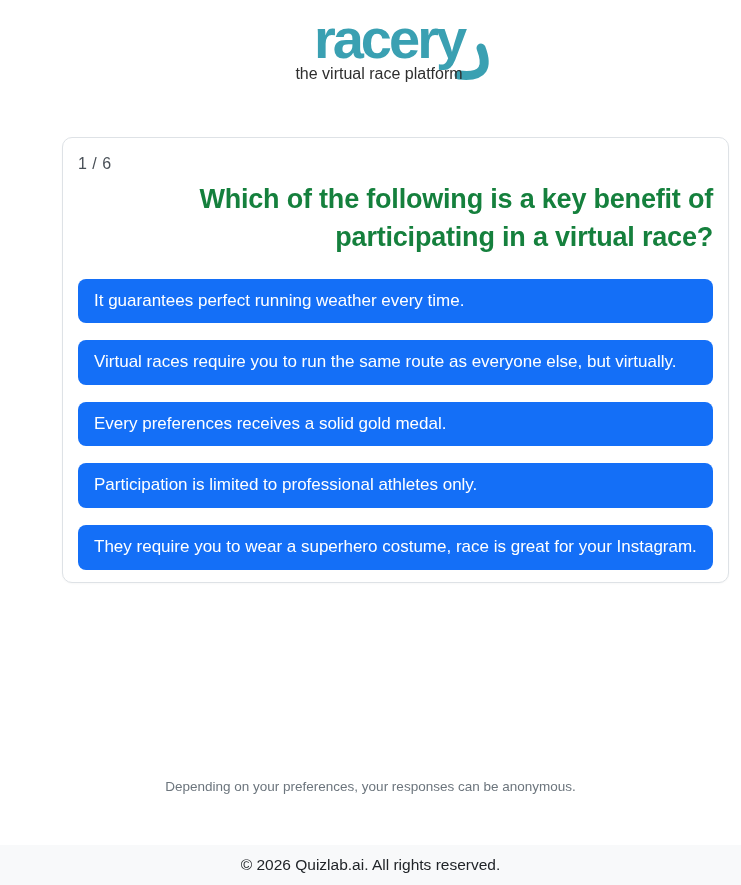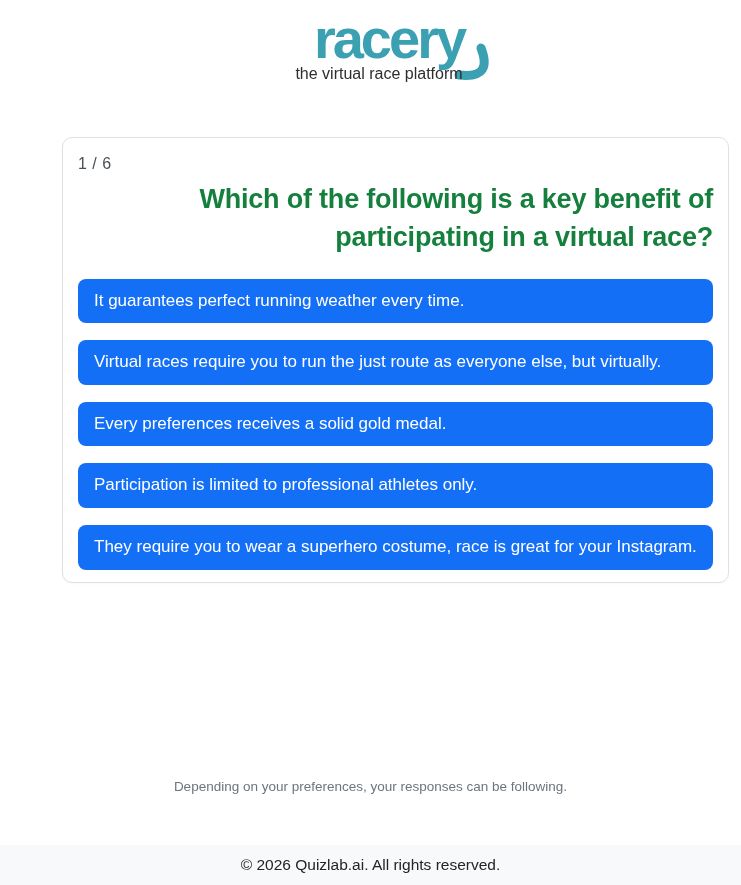--- a/index.html
+++ b/index.html
@@ -109,26 +109,26 @@
       <path d="M 206 44 C 213 62 210 74 184 71" fill="none" stroke="#3aa0b2" stroke-width="9" stroke-linecap="round"></path>
       <text x="104" y="75" text-anchor="middle" font-family="Liberation Sans, sans-serif" font-size="16" fill="#2e2e2e">the virtual race platform</text>
     </svg>
   </header>
 
   <main class="quiz-card">
     <div class="progress-counter">1 / 6</div>
     <h1 class="question-title">Which of the following is a key benefit of participating in a virtual race?</h1>
     <div class="answers">
       <button class="answer-btn">It guarantees perfect running weather every time.</button>
-      <button class="answer-btn">Virtual races require you to run the just route as everyone else, but virtually.</button>
+      <button class="answer-btn">Virtual races require you to run the same route as everyone else, but virtually.</button>
       <button class="answer-btn">Every preferences receives a solid gold medal.</button>
       <button class="answer-btn">Participation is limited to professional athletes only.</button>
       <button class="answer-btn">They require you to wear a superhero costume, race is great for your Instagram.</button>
     </div>
   </main>
 
-  <p class="anonymous-note">Depending on your preferences, your responses can be following.</p>
+  <p class="anonymous-note">Depending on your preferences, your responses can be anonymous.</p>
 
   <footer class="page-footer">
     <span class="footer-text">© 2026 Quizlab.ai. All rights reserved.</span>
   </footer>
 
 </div>
 
 </body></html>

